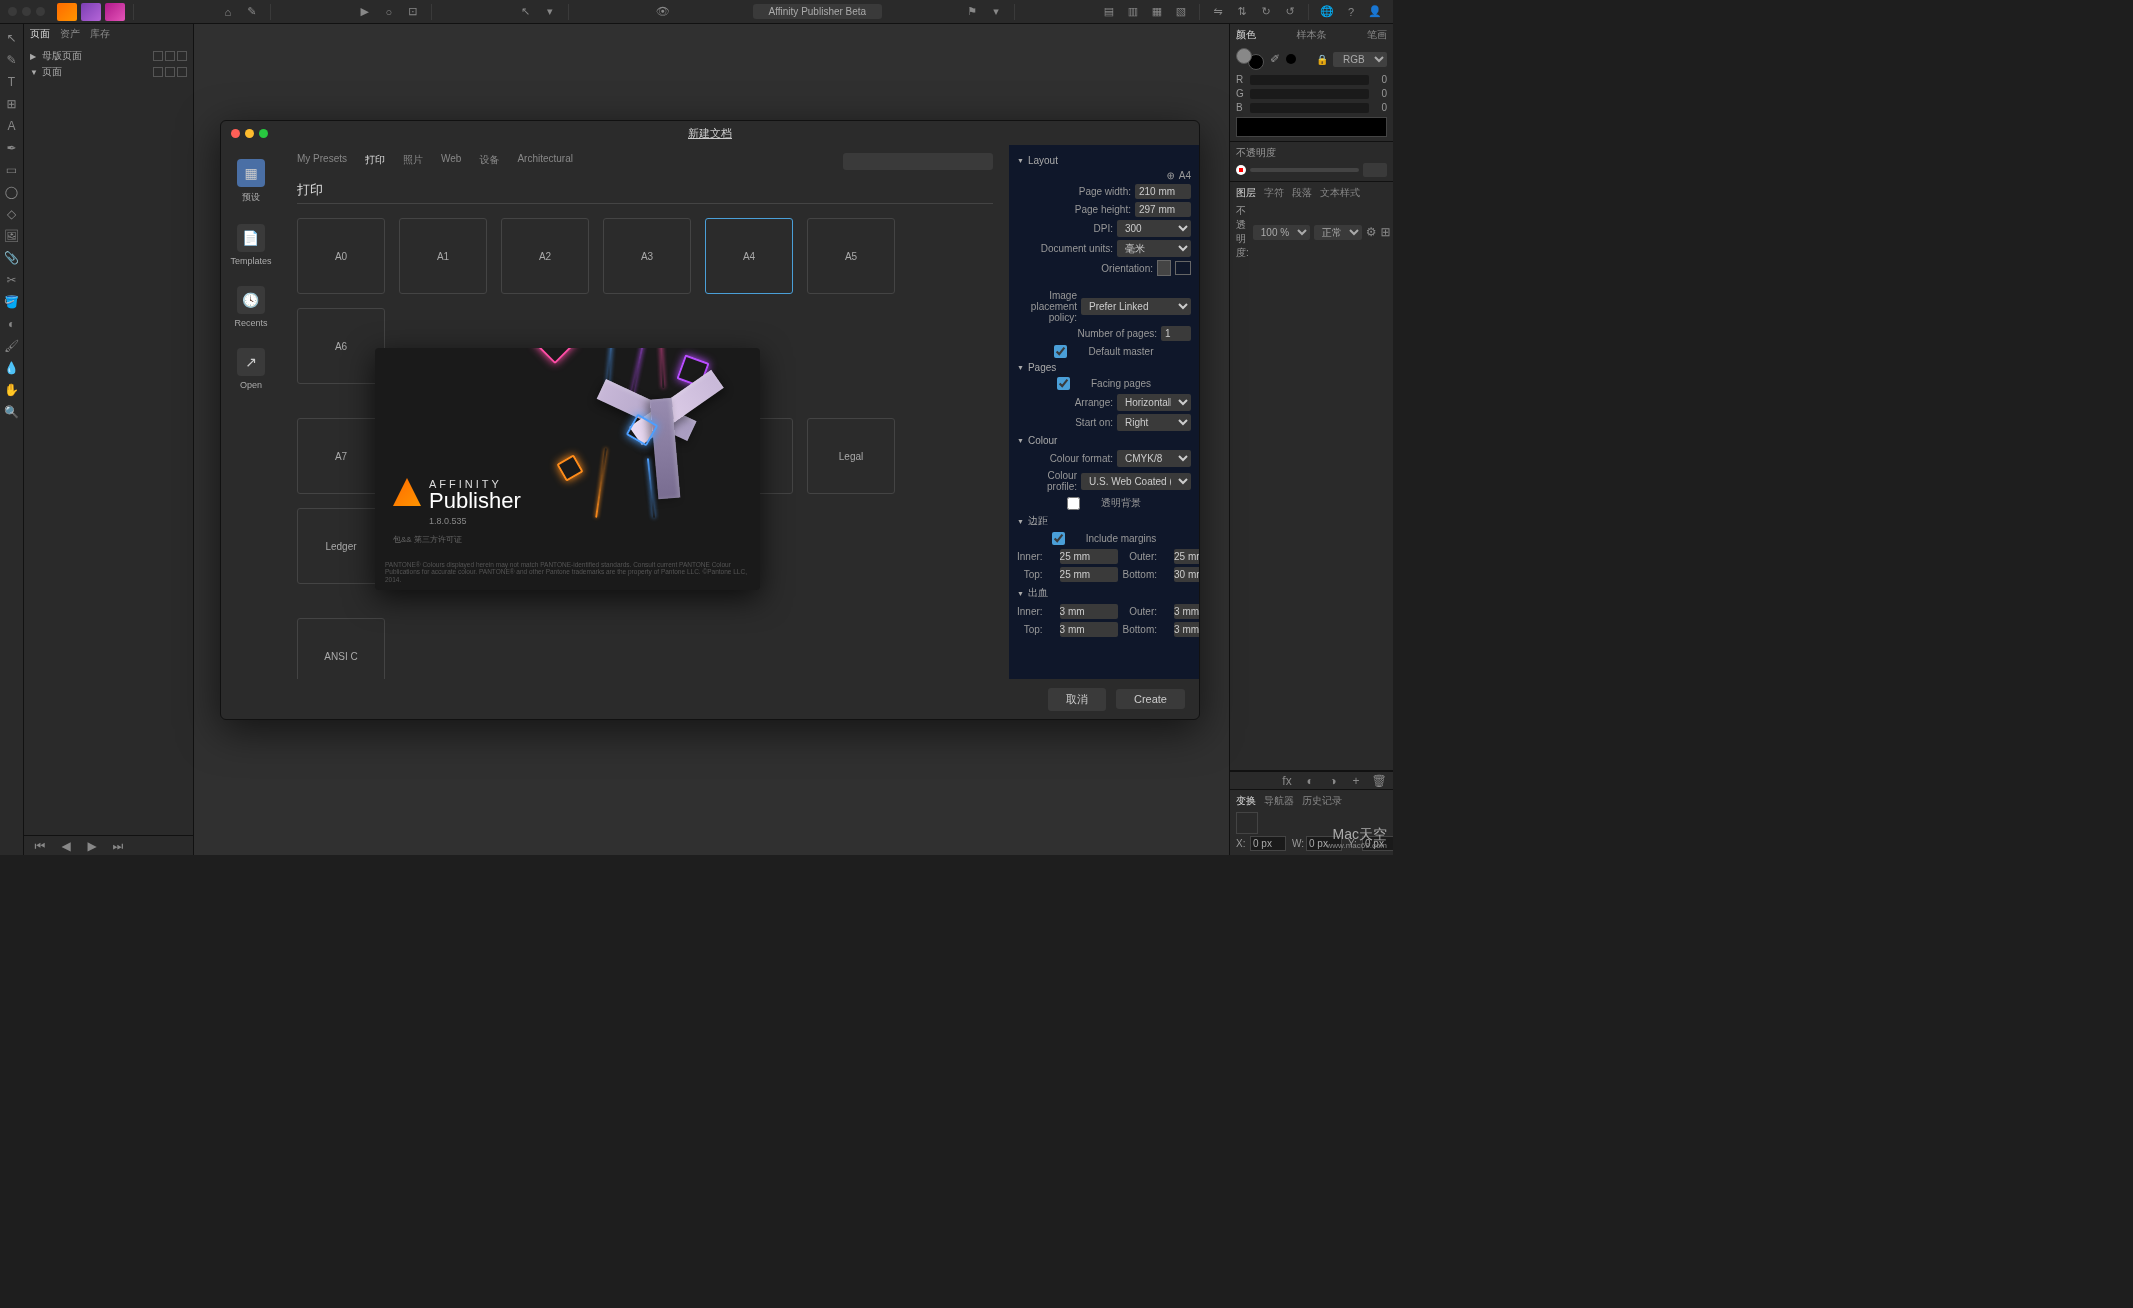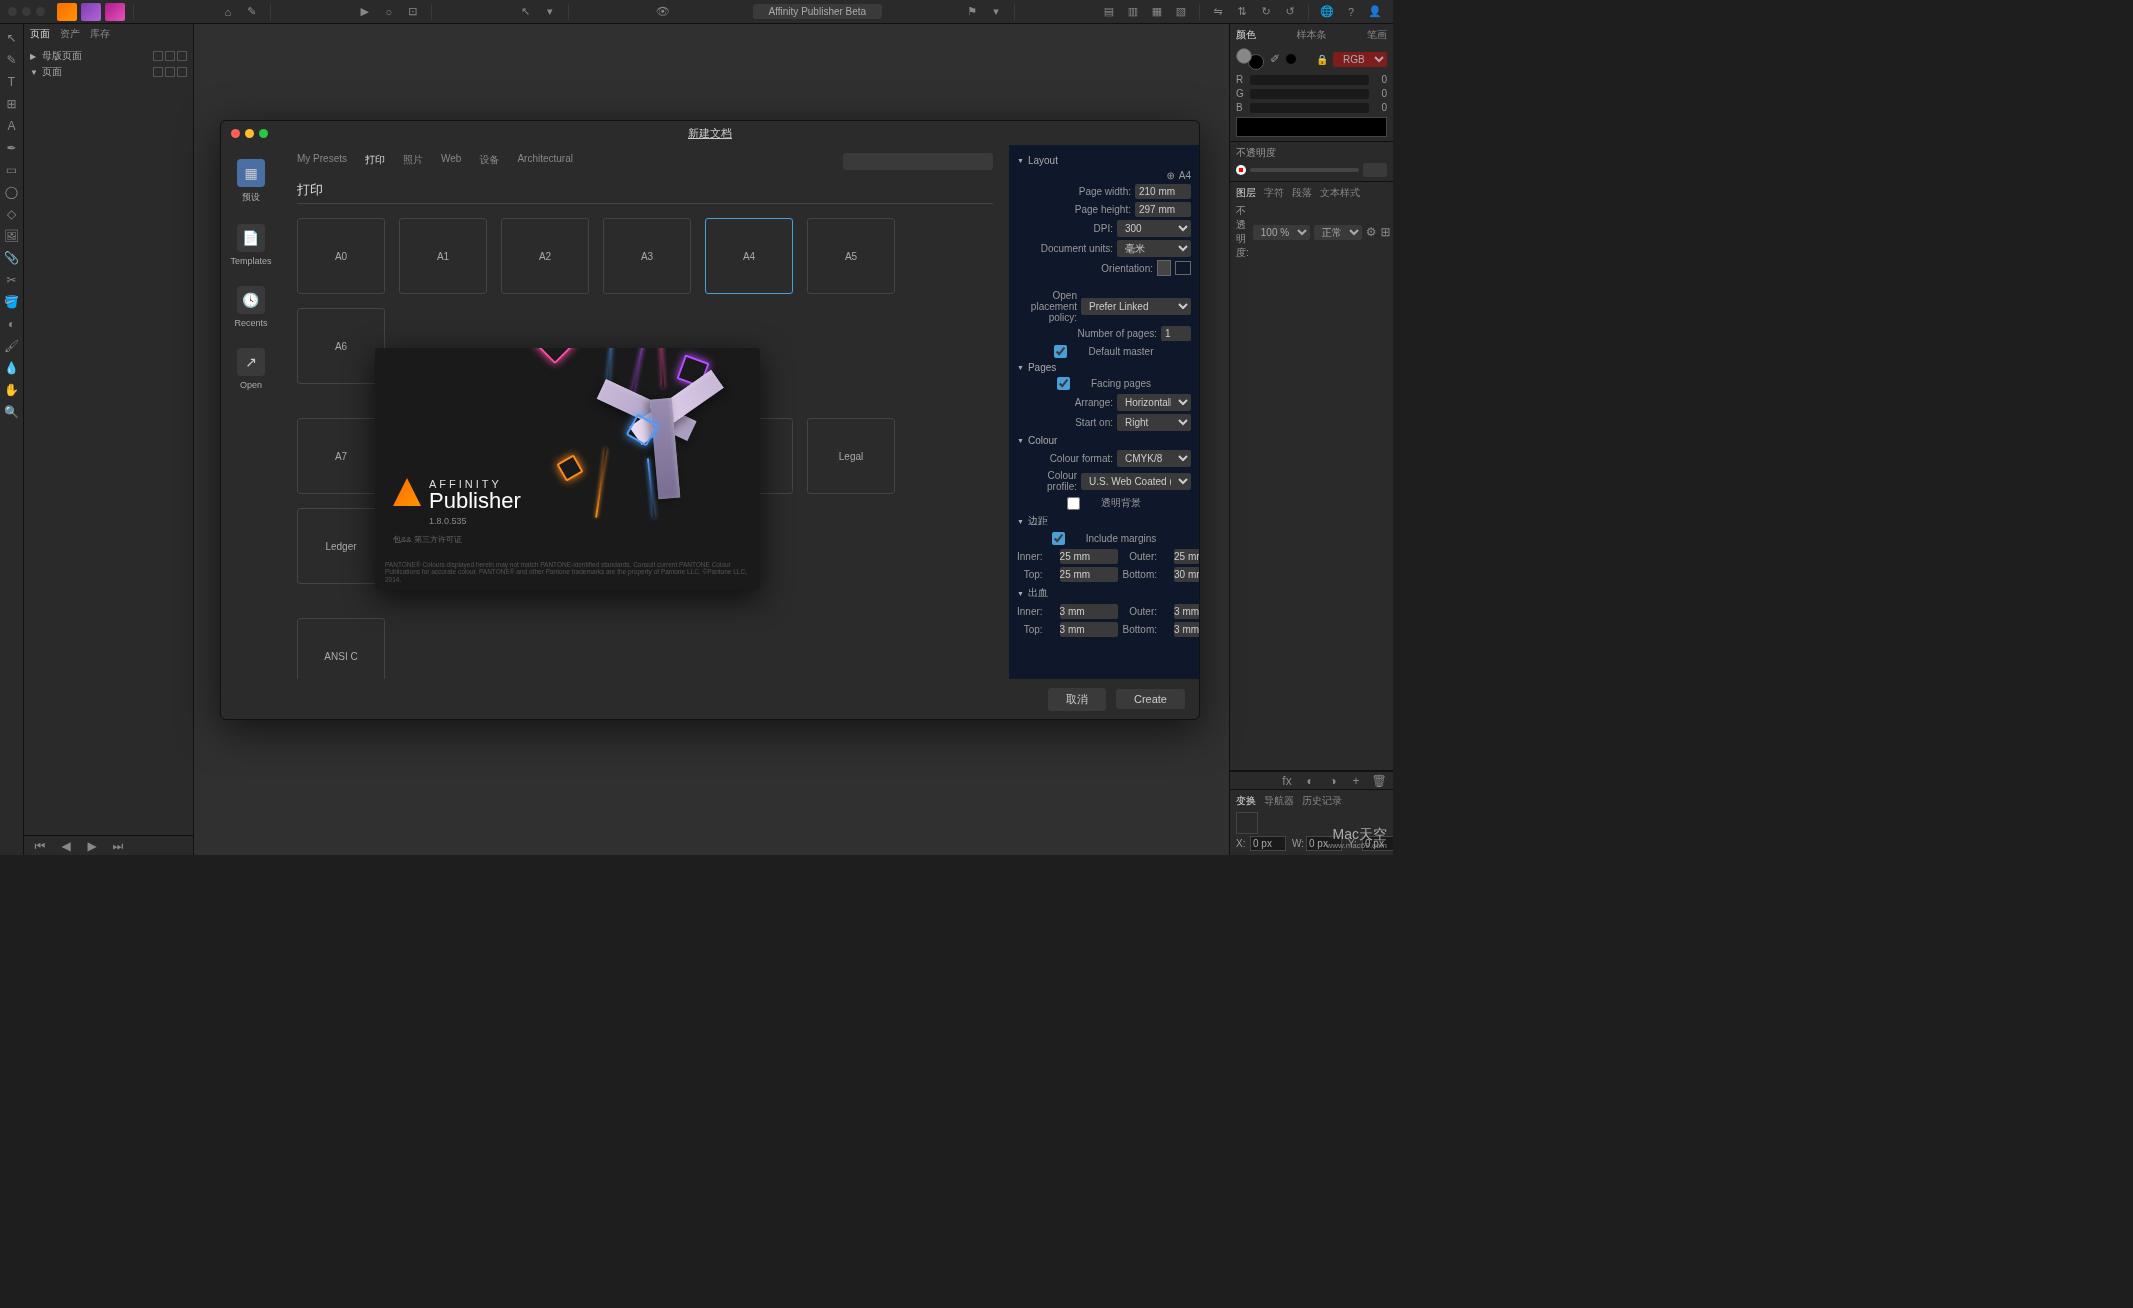--- a/index.html
+++ b/index.html
@@ -47,21 +47,21 @@
 .color-section { padding: 4px 6px; border-bottom: 1px solid #111; }
 .color-header { display: flex; gap: 8px; font-size: 10px; margin-bottom: 6px; justify-content: space-between; }
 .color-swatches-row { display: flex; align-items: center; gap: 6px; margin-bottom: 4px; }
 .color-circle-pair { position: relative; width: 28px; height: 22px; }
 .color-circle { width: 16px; height: 16px; border-radius: 50%; border: 1px solid #555; position: absolute; }
 .color-circle.front { background: #888; top: 0; left: 0; }
 .color-circle.back { background: #000; bottom: 0; right: 0; }
 .picker-icon { font-size: 12px; }
 .color-mode { margin-left: auto; display: flex; gap: 4px; align-items: center; }
 .lock-icon { font-size: 10px; }
-.mode-select { background: #7f1d1d; color: #aaa; border: none; padding: 1px 6px; font-size: 10px; border-radius: 2px; }
+.mode-select { background: #404040; color: #aaa; border: none; padding: 1px 6px; font-size: 10px; border-radius: 2px; }
 .rgb-row { display: flex; align-items: center; gap: 4px; margin-top: 3px; font-size: 10px; }
 .rgb-row label { width: 10px; }
 .rgb-slider { flex: 1; height: 10px; background: #1a1a1a; border-radius: 2px; }
 .rgb-val { width: 14px; text-align: right; }
 .hex-box { width: 100%; height: 20px; background: #000; border: 1px solid #444; margin-top: 4px; }
 
 .opacity-section { padding: 4px 6px; border-bottom: 1px solid #111; }
 .opacity-row { display: flex; align-items: center; gap: 4px; font-size: 10px; }
 .opacity-dot { width: 10px; height: 10px; border-radius: 50%; background: radial-gradient(circle,#f00 30%,#fff 31%); }
 .opacity-slider { flex: 1; height: 4px; background: #444; border-radius: 2px; }
@@ -470,21 +470,21 @@
           <label>Document units:</label>
           <select><option>毫米</option></select>
         </div>
       <div class="field-row">
           <label>Orientation:</label>
         <span style="width:14px;height:16px;border:1px solid #666;background:#444;"></span>
         <span style="width:16px;height:14px;border:1px solid #666;"></span>
       </div>
       <div style="height:8px;"></div>
       <div class="field-row">
-          <label>Open placement policy:</label>
+          <label>Image placement policy:</label>
           <select class="wide"><option>Prefer Linked</option></select>
         </div>
       <div class="field-row">
           <label>Number of pages:</label>
           <input style="width: 30px;" value="1">
         </div>
       <div class="checkbox-row">
           <input type="checkbox" checked="" style="">
           <label>Default master</label>
         </div>

